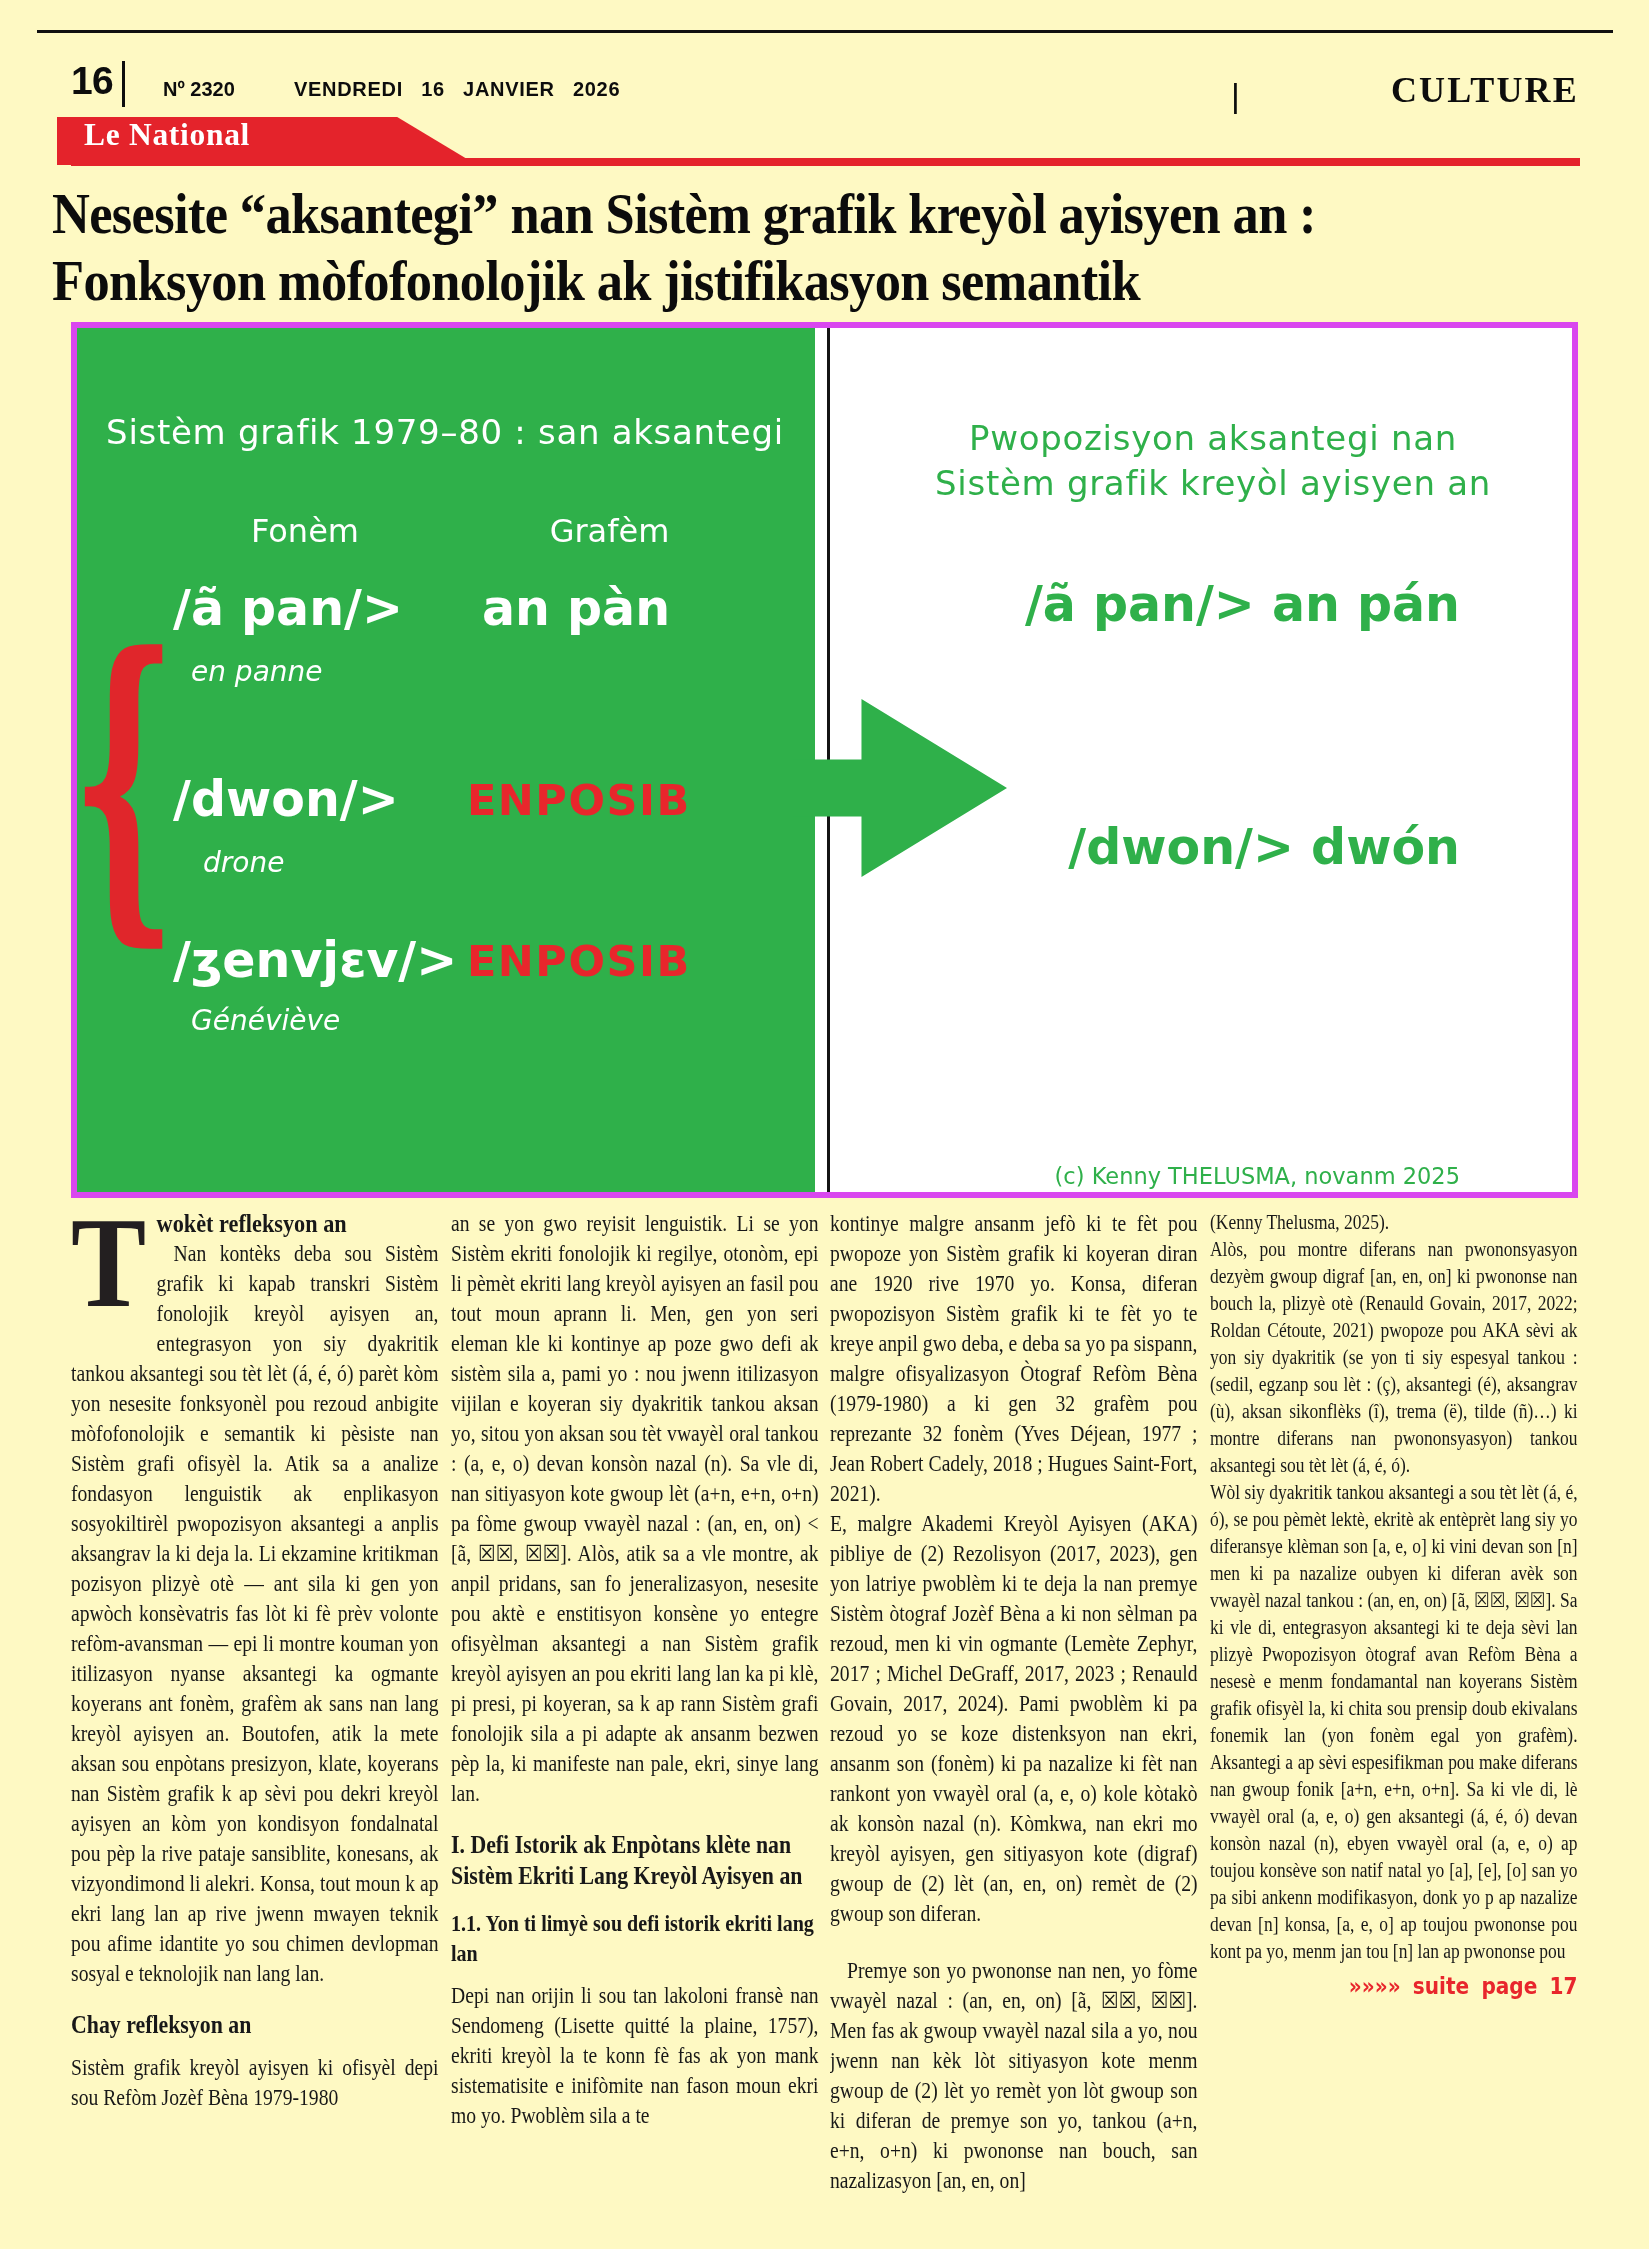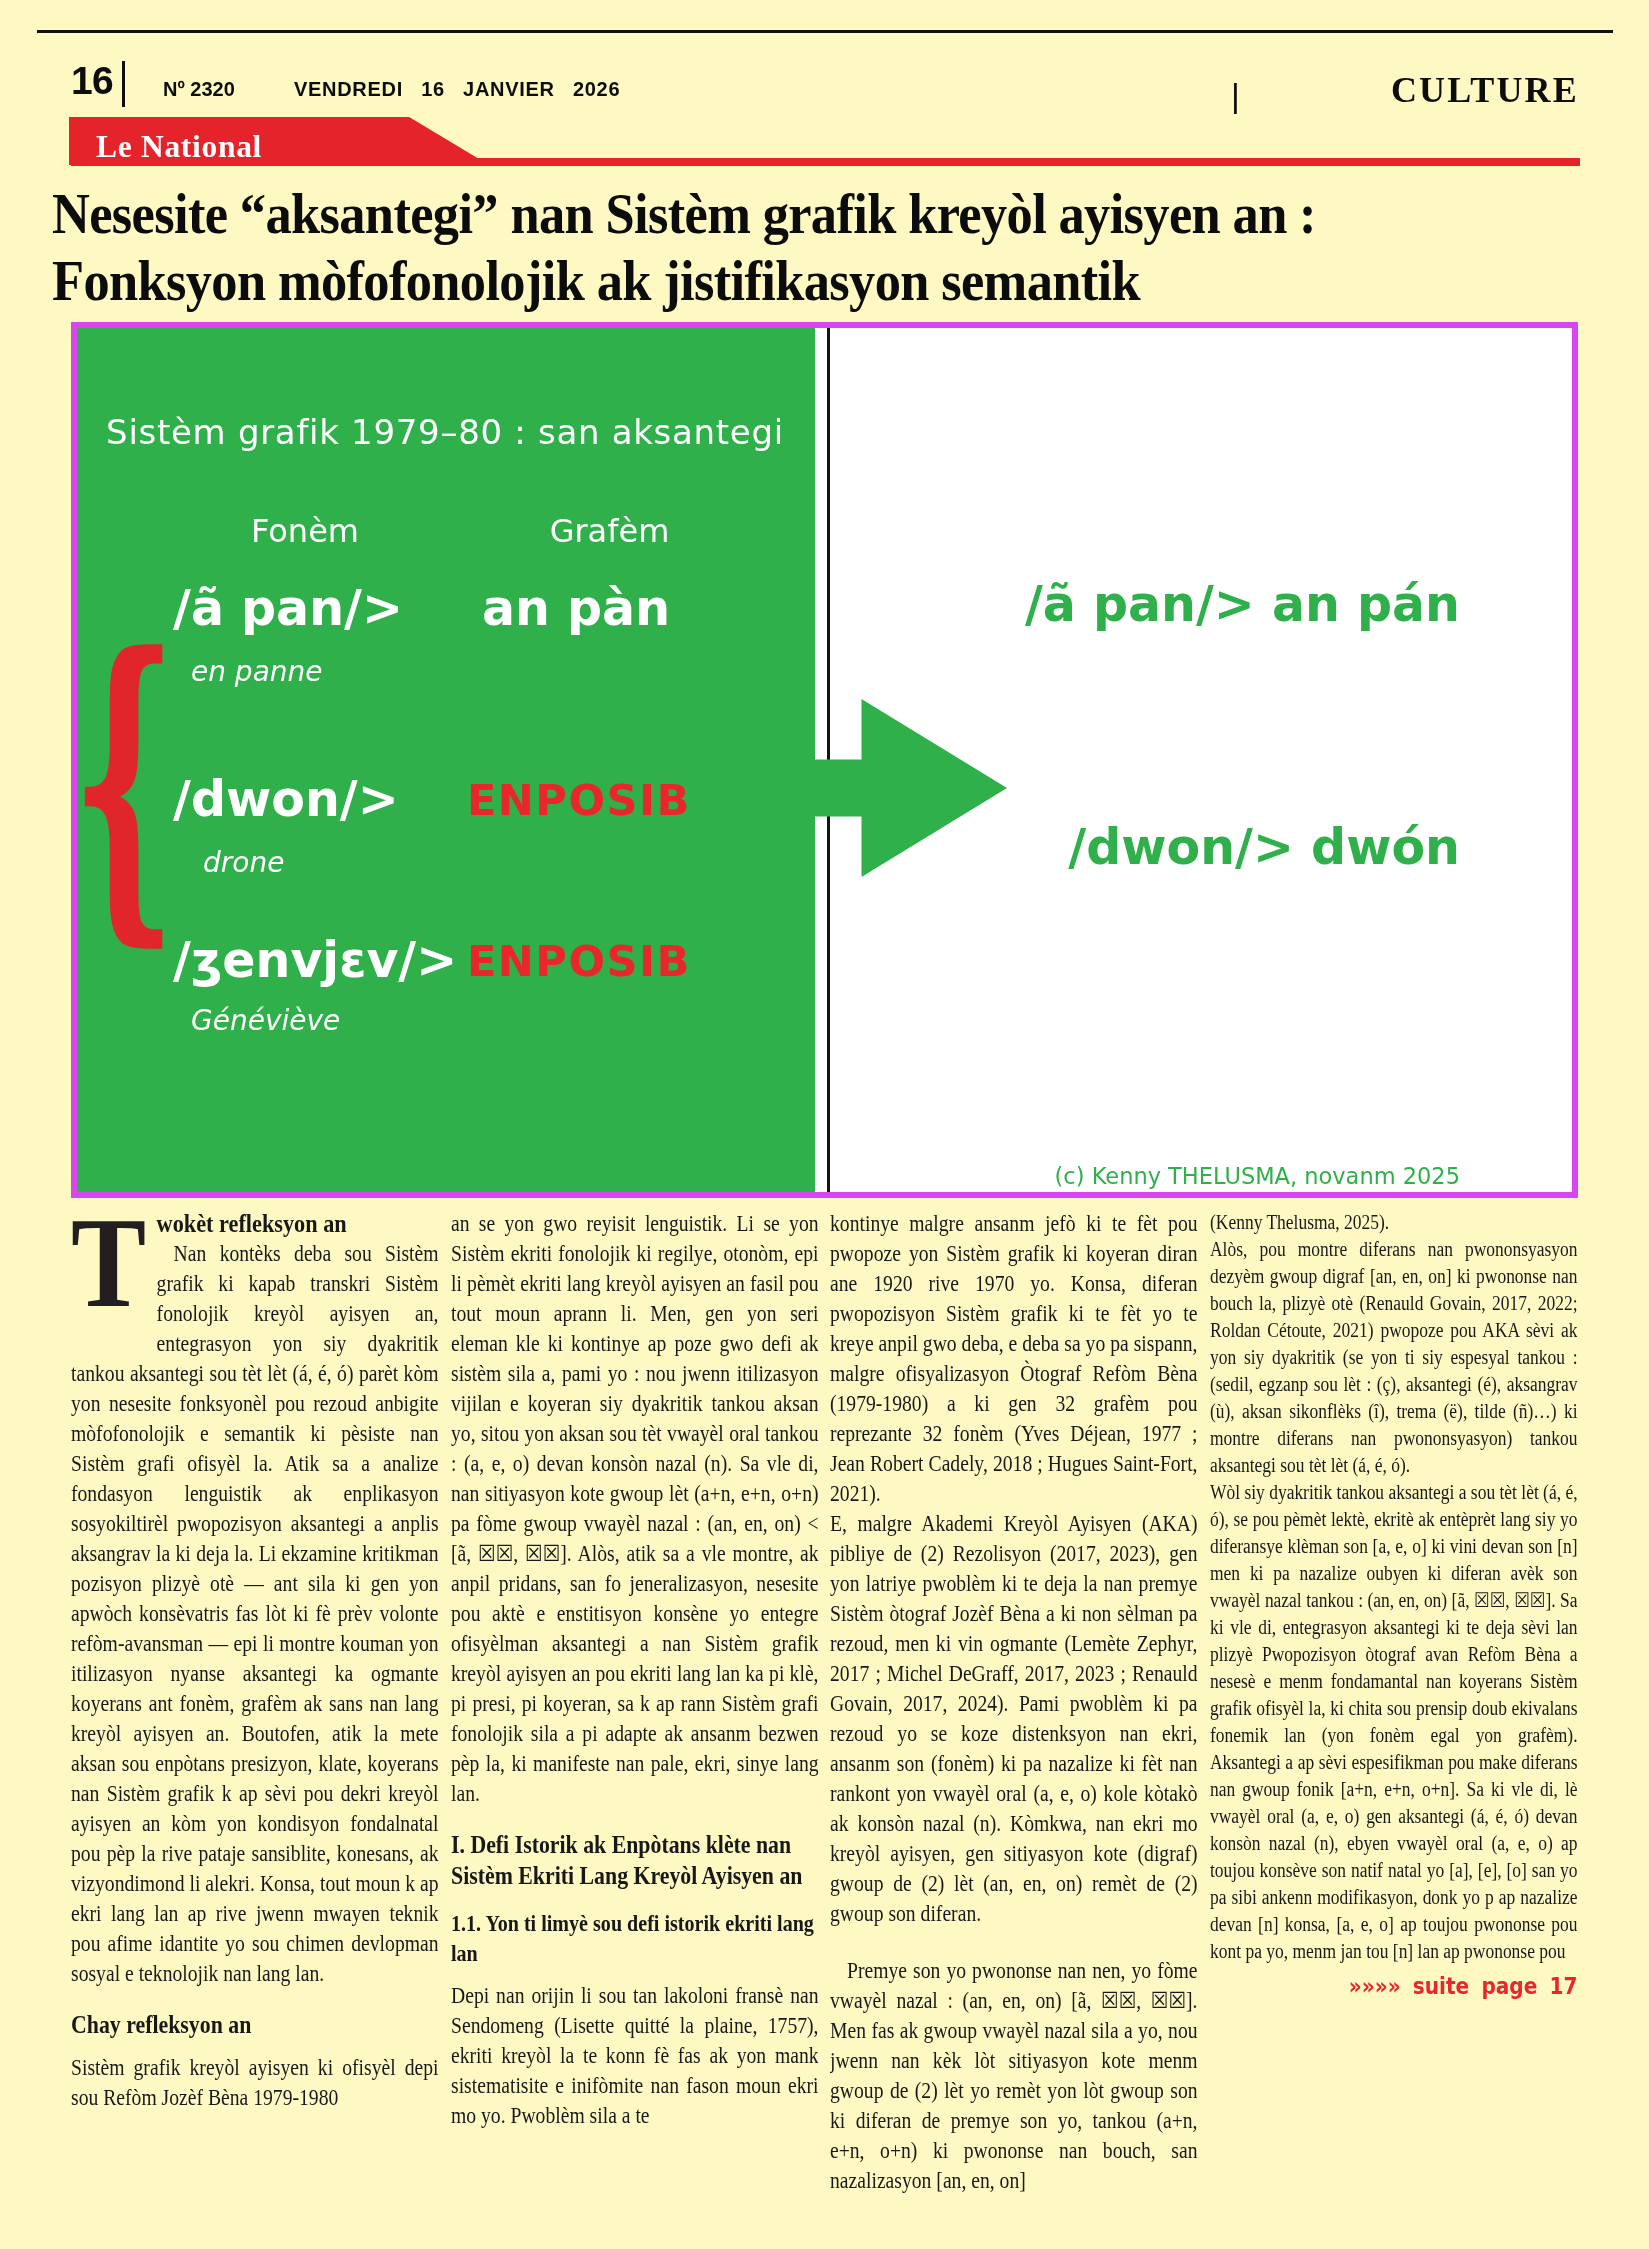--- a/index.html
+++ b/index.html
@@ -11,22 +11,22 @@
   .pagenum-wrap{position:absolute;left:71px;top:61px;display:flex;align-items:flex-start;}
   .pagenum{font:bold 39px/39px "Liberation Sans",sans-serif;color:#0d0d0d;letter-spacing:-0.7px;}
   .pagenum-bar{width:3px;height:46px;background:#0d0d0d;margin-left:9px;}
   .issue{position:absolute;left:163px;top:78px;font:bold 20px "Liberation Sans",sans-serif;color:#0d0d0d;}
   .date{position:absolute;left:294px;top:78px;font:bold 20px "Liberation Sans",sans-serif;color:#0d0d0d;
         letter-spacing:0.7px;word-spacing:12px;}
   .section-divider{position:absolute;left:1231px;top:78px;font:300 34px/34px "Liberation Sans",sans-serif;color:#0d0d0d;}
   .section-title{position:absolute;right:71px;top:69px;font:bold 36px "Liberation Serif",serif;
         letter-spacing:2.2px;color:#0d0d0d;}
 
-  .brand-banner{position:absolute;left:69px;top:117px;width:420px;height:48px;background:#e4232b;
-        clip-path:polygon(0 0,81% 0,100% 100%,0 100%);display:flex;align-items:flex-end;}
+  .brand-banner{position:absolute;left:57px;top:117px;width:420px;height:48px;background:#e4232b;
+        clip-path:polygon(0 0,81% 0,100% 100%,0 100%);display:flex;align-items:flex-start;}
   .brand-banner span{font:bold 31.5px "Liberation Serif",serif;color:#ffffff;padding-left:27px;letter-spacing:0.7px;}
   .brand-red-rule{position:absolute;left:71px;top:158px;width:1509px;height:7.5px;background:#e4232b;}
 
   
   .headline{position:absolute;left:52px;top:180px;width:1740px;transform:scaleX(0.92);transform-origin:0 0;}
   .headline div{font:bold 57px/67px "Liberation Serif",serif;color:#0c0c0c;letter-spacing:-0.7px;}
 
   
   .graphic{position:absolute;left:71px;top:322px;width:1507px;height:876px;border:6px solid #d946ef;
         box-sizing:border-box;background:#ffffff;font-family:"DejaVu Sans",sans-serif;text-decoration:underline;}
@@ -108,20 +108,24 @@
     <div class="lrow-ipa" style="top:443px;">/dwon/&gt;</div>
     <div class="lrow-enposib" style="top:447px;">ENPOSIB</div>
     <div class="lrow-gloss" style="left:126px;top:518px;">drone</div>
 
     <div class="lrow-ipa" style="top:604px;">/ʒenvjɛv/&gt;</div>
     <div class="lrow-enposib" style="top:608px;">ENPOSIB</div>
     <div class="lrow-gloss" style="left:114px;top:676px;">Généviève</div>
 
     <div class="green-arrow"></div>
 
+    <div class="rp-title">
+      <div>Pwopozisyon aksantegi nan</div>
+      <div>Sistèm grafik kreyòl ayisyen an</div>
+    </div>
     <div class="rrow" style="top:248px;">/ã pan/&gt; an pán</div>
     <div class="rrow" style="top:451px;margin-top:40px;">/dwon/&gt; dwón</div>
 
     <div class="credit">(c) Kenny THELUSMA, novanm 2025</div>
   </div>
 
   <div class="col" id="col1">
     <span class="dropcap">T</span>
     <p class="lead">wokèt refleksyon an</p>
     <p class="ind">Nan kontèks deba sou Sistèm grafik ki kapab transkri Sistèm fonolojik kreyòl ayisyen an, entegrasyon yon siy dyakritik tankou aksantegi sou tèt lèt (á, é, ó) parèt kòm yon nesesite fonksyonèl pou rezoud anbigite mòfofonolojik e semantik ki pèsiste nan Sistèm grafi ofisyèl la. Atik sa a analize fondasyon lenguistik ak enplikasyon sosyokiltirèl pwopozisyon aksantegi a anplis aksangrav la ki deja la. Li ekzamine kritikman pozisyon plizyè otè — ant sila ki gen yon apwòch konsèvatris fas lòt ki fè prèv volonte refòm-avansman — epi li montre kouman yon itilizasyon nyanse aksantegi ka ogmante koyerans ant fonèm, grafèm ak sans nan lang kreyòl ayisyen an. Boutofen, atik la mete aksan sou enpòtans presizyon, klate, koyerans nan Sistèm grafik k ap sèvi pou dekri kreyòl ayisyen an kòm yon kondisyon fondalnatal pou pèp la rive pataje sansiblite, konesans, ak vizyondimond li alekri. Konsa, tout moun k ap ekri lang lan ap rive jwenn mwayen teknik pou afime idantite yo sou chimen devlopman sosyal e teknolojik nan lang lan.</p>

